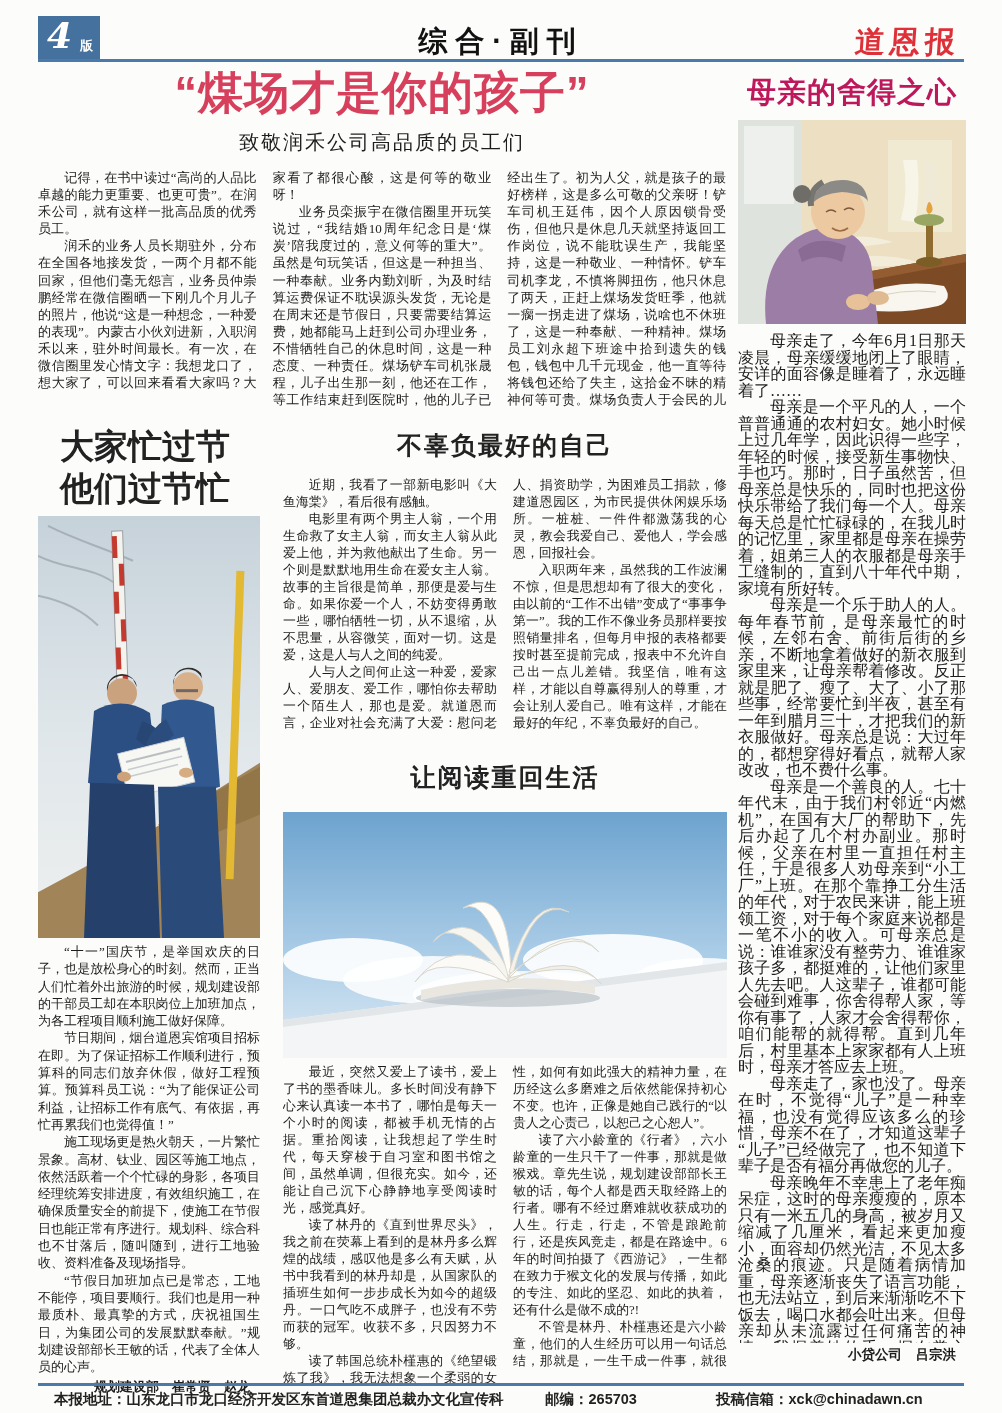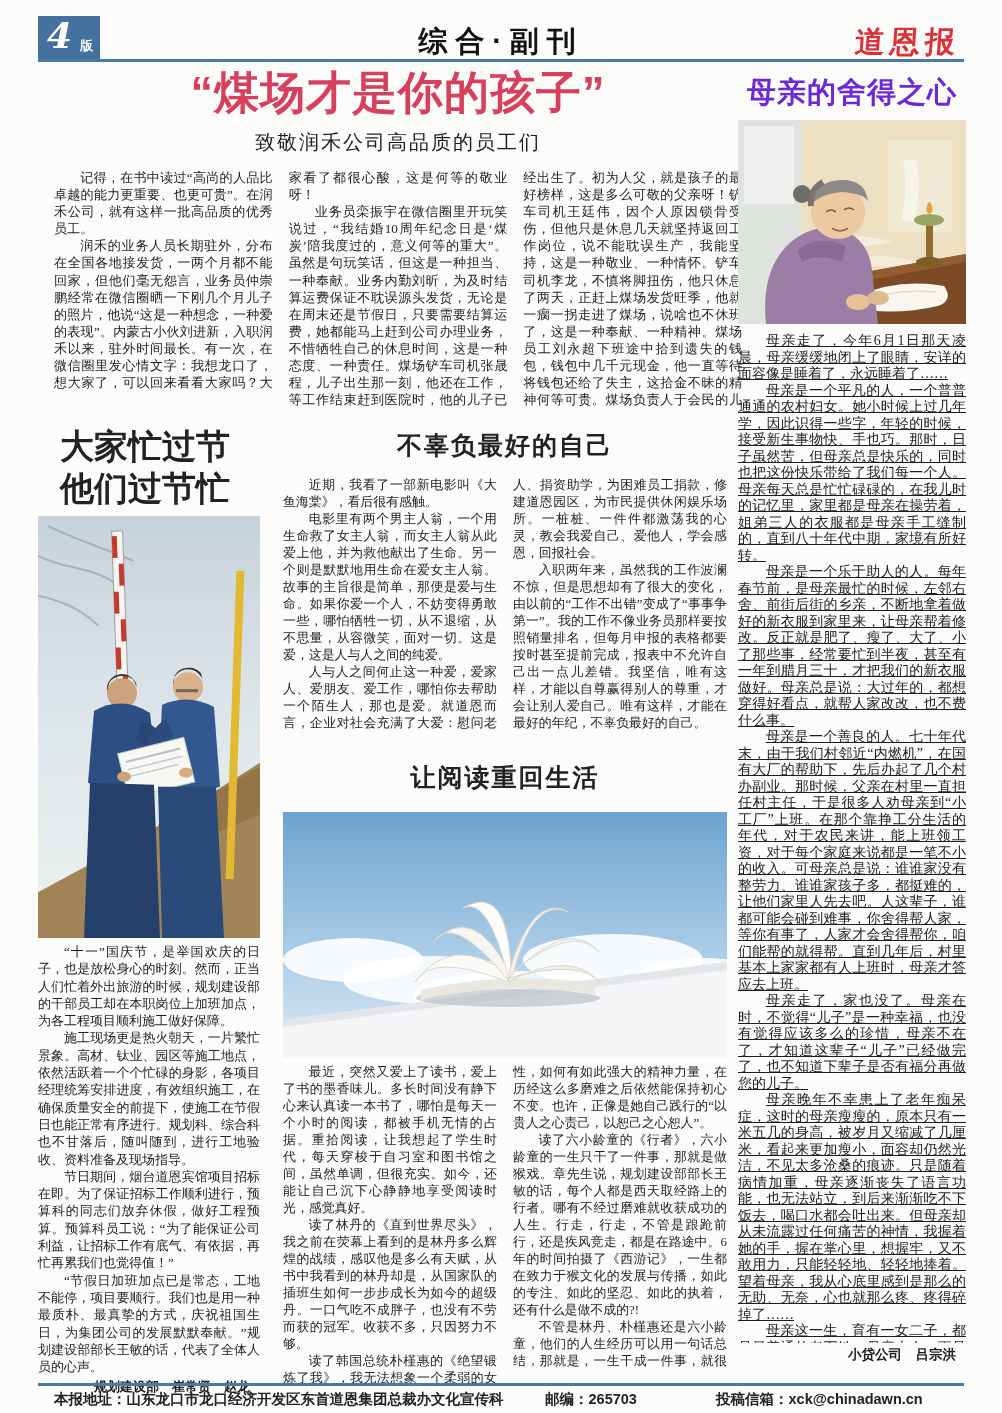--- a/index.html
+++ b/index.html
@@ -21,21 +21,21 @@
   .rule{position:absolute;left:38px;width:926px;height:3px;background:#4a7aab;}
   .rule-top{top:59px;}
   .rule-bottom{top:1383px;}
 
   
   .body-text p{margin:0;text-indent:2em;text-align:justify;}
   .sig{text-align:right;font-weight:bold;font-family:"Liberation Sans",sans-serif;
        padding-right:10px;margin-top:3px;}
 
   
-  .coal{position:absolute;left:38px;top:66px;width:688px;margin-left:16px;}
+  .coal{position:absolute;left:38px;top:66px;width:688px;}
   .coal-title{text-align:center;font-size:45px;line-height:54px;font-weight:bold;color:#d6405c;
               letter-spacing:1px;margin-top:8px;}
   .coal-subtitle{text-align:center;font-size:20px;margin-top:9px;letter-spacing:2px;}
   .coal-text{margin-top:13px;height:252px;column-count:3;column-gap:16px;
              font-size:13.1px;line-height:17.1px;overflow:hidden;}
 
   
   .holiday{position:absolute;left:38px;top:425px;width:222px;}
   .holiday-title{font-size:34px;line-height:42px;font-weight:bold;padding-left:22px;color:#222;}
   .holiday-photo{margin-top:7px;width:222px;height:422px;display:block;}
@@ -47,24 +47,24 @@
              letter-spacing:2px;}
   .bestself-text{margin-top:12px;height:258px;column-count:2;column-gap:16px;
                  font-size:12.9px;line-height:17px;overflow:hidden;}
   .reading{position:absolute;left:283px;top:742px;width:444px;}
   .reading-photo{margin-top:8px;width:444px;height:246px;display:block;}
   .reading-text{margin-top:6px;height:338px;column-count:2;column-gap:16px;
                 font-size:12.9px;line-height:17px;overflow:hidden;}
 
   
   .mother{position:absolute;left:738px;top:74px;width:228px;}
-  .mother-title{text-align:center;font-size:29px;line-height:36px;font-weight:bold;color:#6d28d9;
+  .mother-title{text-align:center;font-size:29px;line-height:36px;font-weight:bold;color:#be185d;
                 letter-spacing:1px;}
   .mother-illustration{margin-top:10px;width:228px;height:204px;display:block;}
-  .mother-text{margin-top:9px;height:1010px;font-size:14px;line-height:16.5px;overflow:hidden;text-decoration:underline;}
+  .mother-text{margin-top:9px;height:1010px;font-size:16px;line-height:16.5px;overflow:hidden;}
 
   
   .footer-bar{position:absolute;left:38px;top:1390px;width:926px;height:22px;
               font-family:"Liberation Sans",sans-serif;font-weight:bold;font-size:14.5px;color:#222;}
   .footer-address{position:absolute;left:16px;top:0;}
   .footer-postcode{position:absolute;left:507px;top:0;}
   .footer-email{position:absolute;left:678px;top:0;}
 </style>
 </head>
 <body>
@@ -135,22 +135,22 @@
         <line x1="90" y1="255" x2="140" y2="255" stroke="#c6cbce" stroke-width="1.5"></line>
       </g>
       <ellipse cx="86" cy="262" rx="7" ry="5" fill="#cda27b"></ellipse>
       <ellipse cx="148" cy="258" rx="7" ry="5" fill="#d6ac83"></ellipse>
       <path d="M52,268 l64,2 6,154 -76,0 z" fill="#24406b"></path>
       <path d="M120,272 l58,0 8,152 -62,0 z" fill="#2a4a79"></path>
     </svg>
     <div class="holiday-text body-text">
       <div>
           <p>“十一”国庆节，是举国欢庆的日子，也是放松身心的时刻。然而，正当人们忙着外出旅游的时候，规划建设部的干部员工却在本职岗位上加班加点，为各工程项目顺利施工做好保障。</p>
+          <p>节日期间，烟台道恩宾馆项目招标在即。为了保证招标工作顺利进行，预算科的同志们放弃休假，做好工程预算。预算科员工说：“为了能保证公司利益，让招标工作有底气、有依据，再忙再累我们也觉得值！”</p>
           <p>施工现场更是热火朝天，一片繁忙景象。高材、钛业、园区等施工地点，依然活跃着一个个忙碌的身影，各项目经理统筹安排进度，有效组织施工，在确保质量安全的前提下，使施工在节假日也能正常有序进行。规划科、综合科也不甘落后，随叫随到，进行工地验收、资料准备及现场指导。</p>
-          <p>节日期间，烟台道恩宾馆项目招标在即。为了保证招标工作顺利进行，预算科的同志们放弃休假，做好工程预算。预算科员工说：“为了能保证公司利益，让招标工作有底气、有依据，再忙再累我们也觉得值！”</p>
           <p>“节假日加班加点已是常态，工地不能停，项目要顺行。我们也是用一种最质朴、最真挚的方式，庆祝祖国生日，为集团公司的发展默默奉献。”规划建设部部长王敏的话，代表了全体人员的心声。</p>
         </div>
       <div class="sig">规划建设部　崔常贤　赵龙</div>
     </div>
   </section>
 
   <section class="bestself">
     <h2 class="mid-title sans" style="margin:0;">不辜负最好的自己</h2>
     <div class="bestself-text body-text">
       <div>

